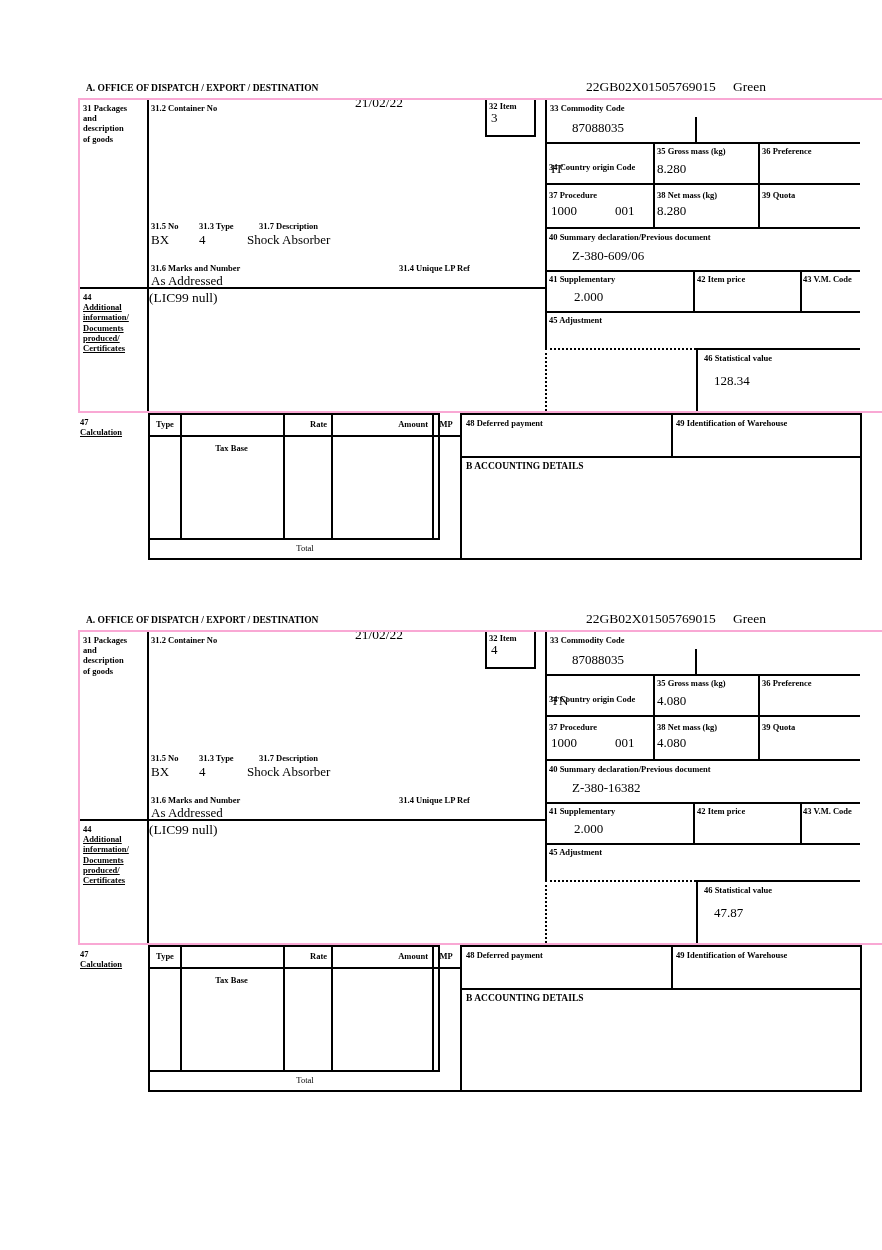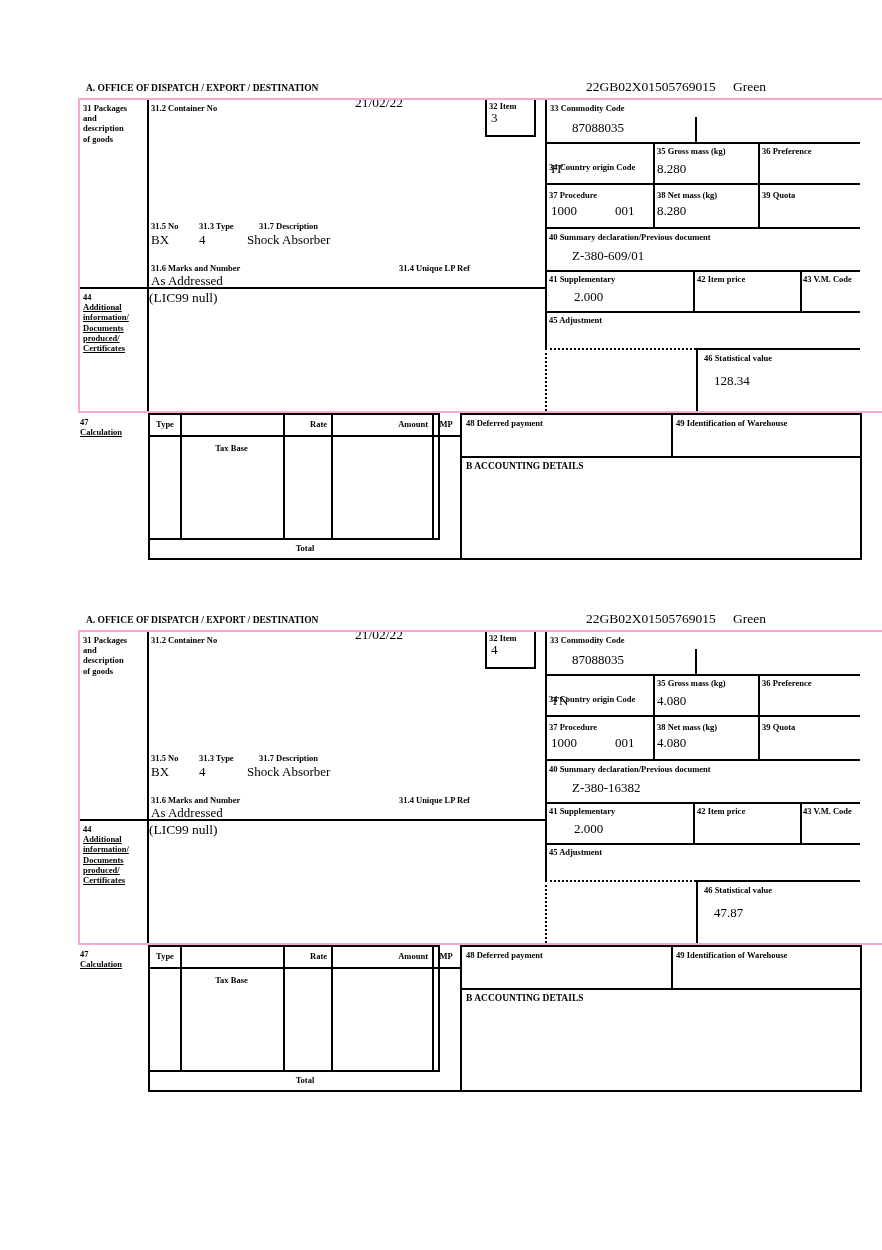--- a/index.html
+++ b/index.html
@@ -70,21 +70,21 @@
   .calc-hl{left:0;top:20px;width:310px;}
   .cv1{left:30px;top:0;height:123px;} .cv2{left:133px;top:0;height:123px;}
   .cv3{left:181px;top:0;height:123px;} .cv4{left:282px;top:0;height:123px;}
   .th{position:absolute;top:4px;font-weight:bold;font-size:8.5px;}
   .th-type{left:0;width:30px;text-align:center;}
   .th-taxbase{left:30px;width:103px;text-align:center;margin-top:24px;}
   .th-rate{left:133px;width:44px;text-align:right;}
   .th-amount{left:181px;width:97px;text-align:right;}
   .th-mp{left:282px;width:28px;text-align:center;}
   .totalbox{position:absolute;left:70px;top:464px;width:314px;height:20px;border:2px solid #000;border-top:none;box-sizing:border-box;
-            text-align:center;font-weight:bold;font-size:8.5px;line-height:16px;}
+            text-align:center;font-weight:normal;font-size:8.5px;line-height:16px;}
   .rightbox{position:absolute;left:382px;top:337px;width:402px;height:147px;border:2px solid #000;box-sizing:border-box;}
   .r4849v{left:209px;top:0;height:41px;}
   .r4849h{left:0;top:41px;width:398px;}
   .lbl48{left:4px;top:3px;} .lbl49{left:214px;top:3px;}
   .lblB{left:4px;top:46px;text-align:center;}
 </style>
 </head>
 <body>
 
 <div id="page">
@@ -140,21 +140,21 @@
 
       <div class="lbl lbl37">37 Procedure</div>
       <div class="lbl lbl38">38 Net mass (kg)</div>
       <div class="lbl lbl39">39 Quota</div>
       <div class="val val37a">1000</div>
       <div class="val val37b">001</div>
       <div class="val val38">8.280</div>
 
       <div class="hline r40b"></div>
       <div class="lbl lbl40">40 Summary declaration/Previous document</div>
-      <div class="val val40">Z-380-609/01</div>
+      <div class="val val40">Z-380-609/06</div>
 
       <div class="vline v41a"></div>
       <div class="vline v41b"></div>
       <div class="hline r41b"></div>
       <div class="lbl lbl41">41 Supplementary</div>
       <div class="lbl lbl42">42 Item price</div>
       <div class="lbl lbl43">43 V.M. Code</div>
       <div class="val val41">2.000</div>
 
       <div class="lbl lbl45">45 Adjustment</div>

